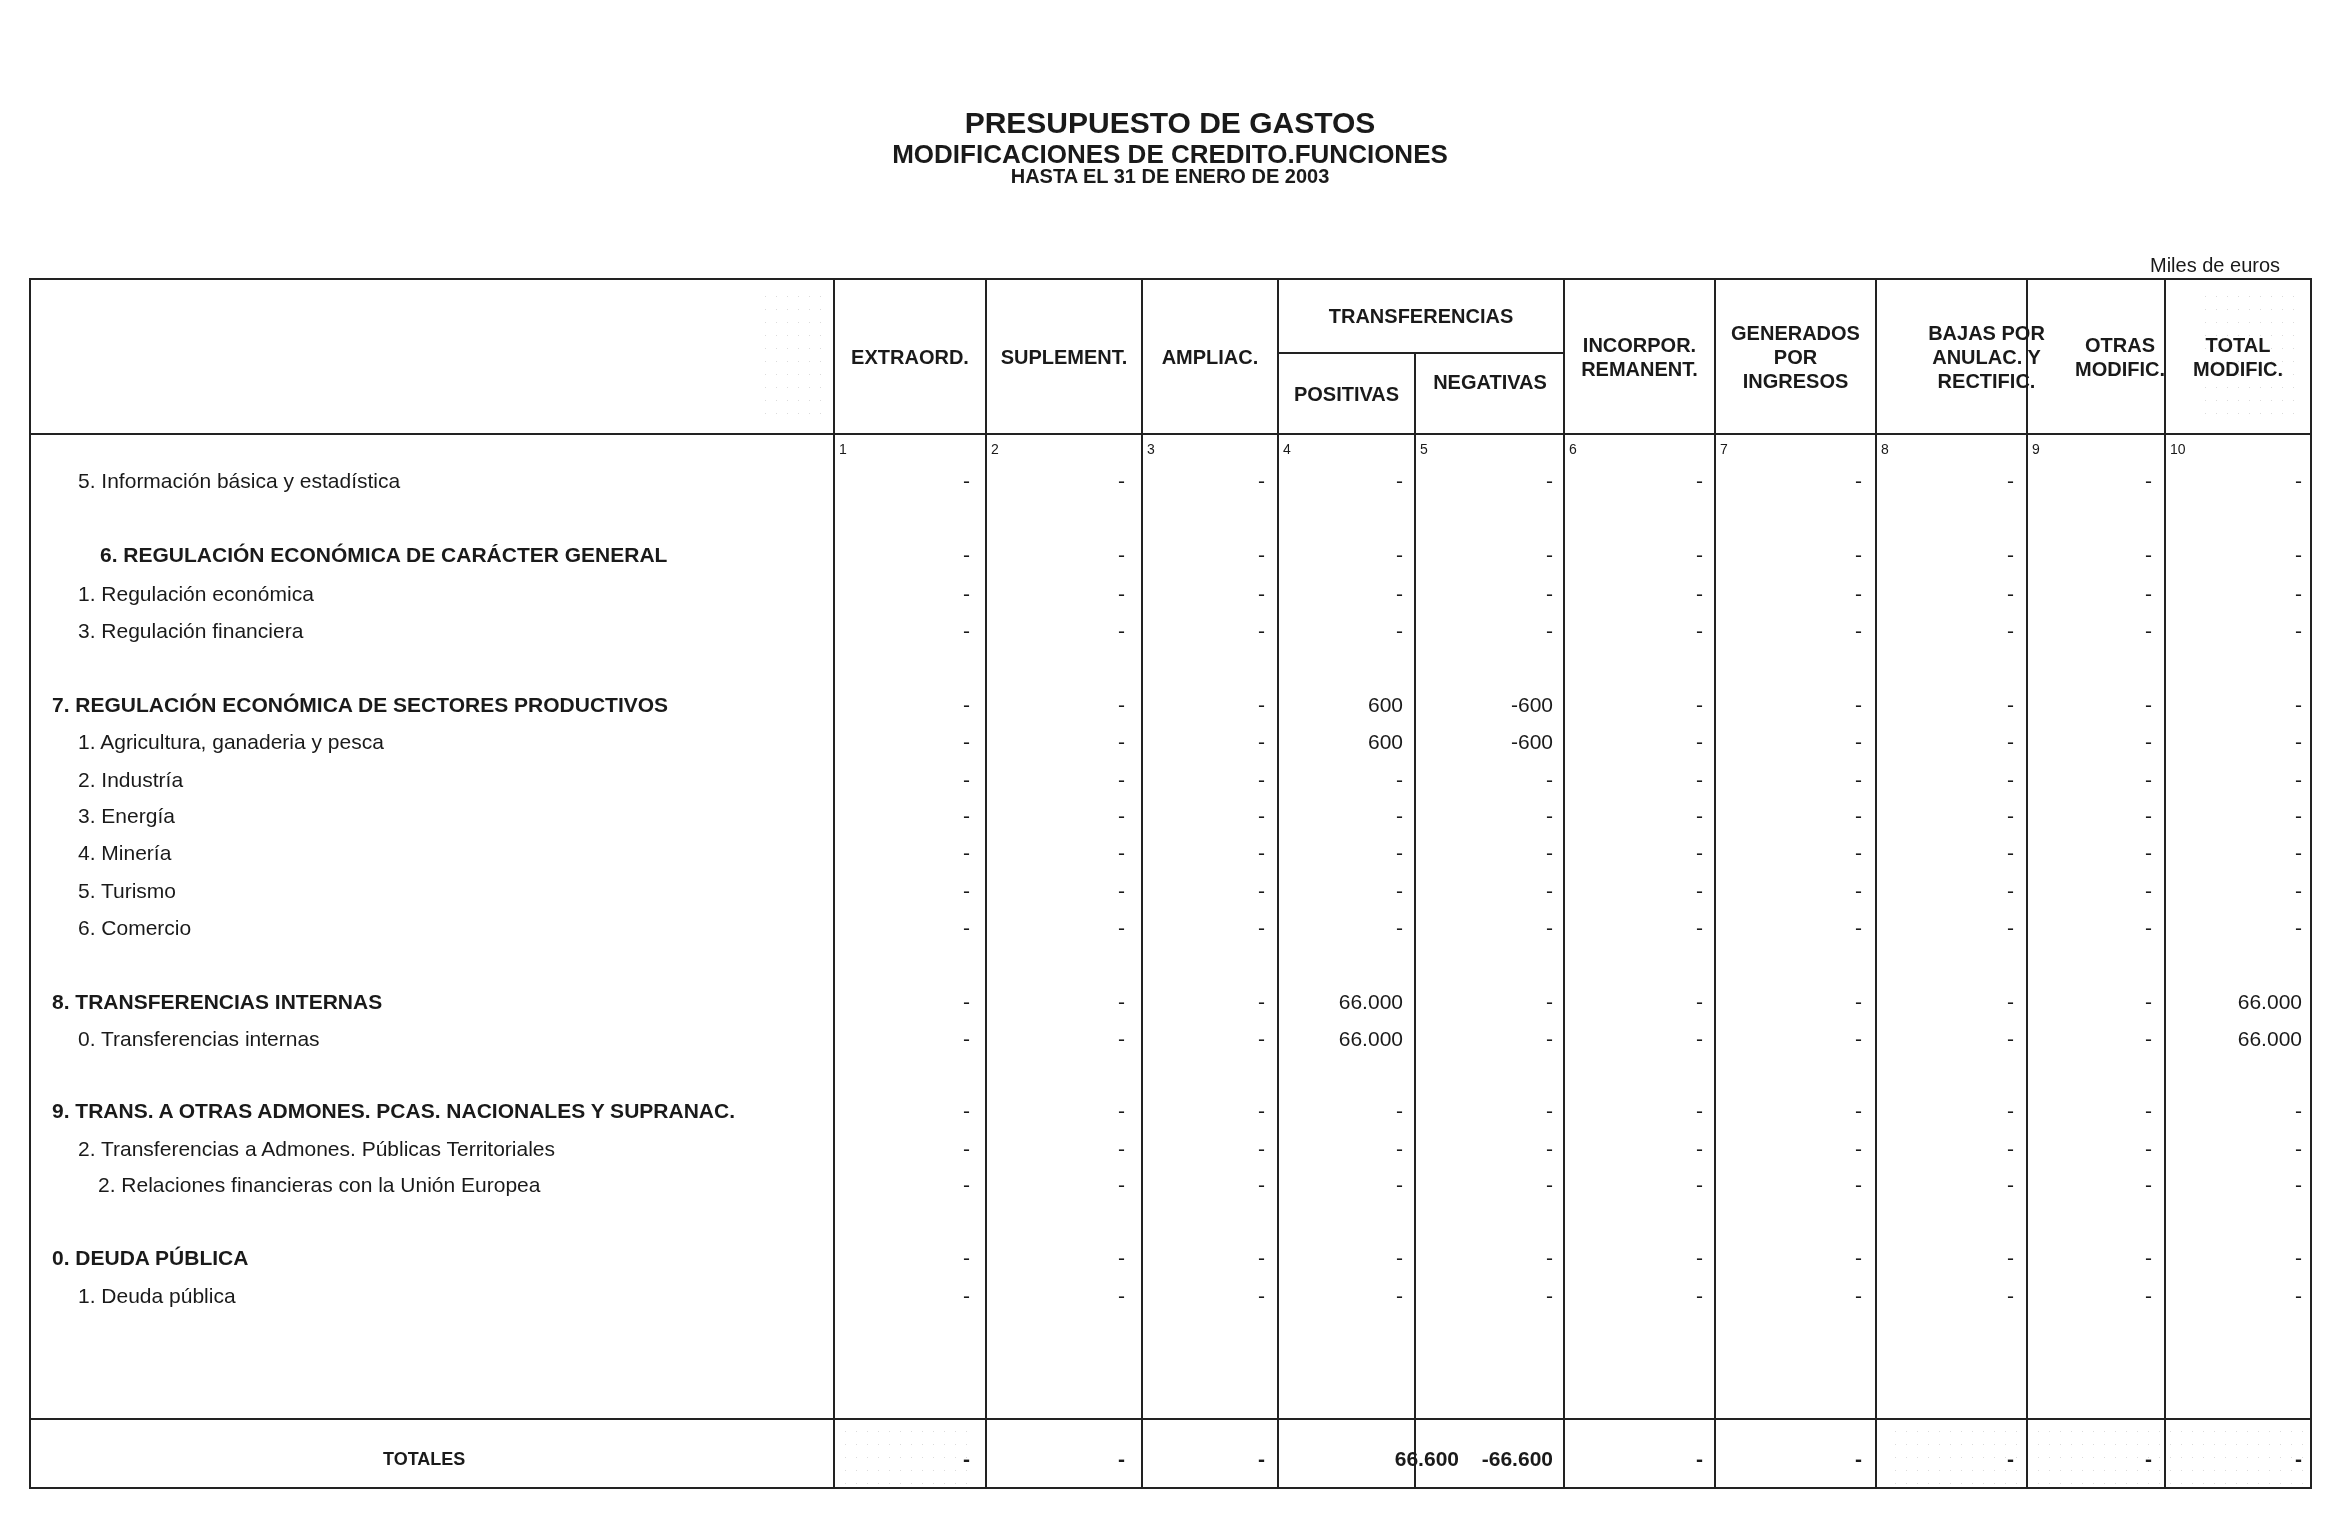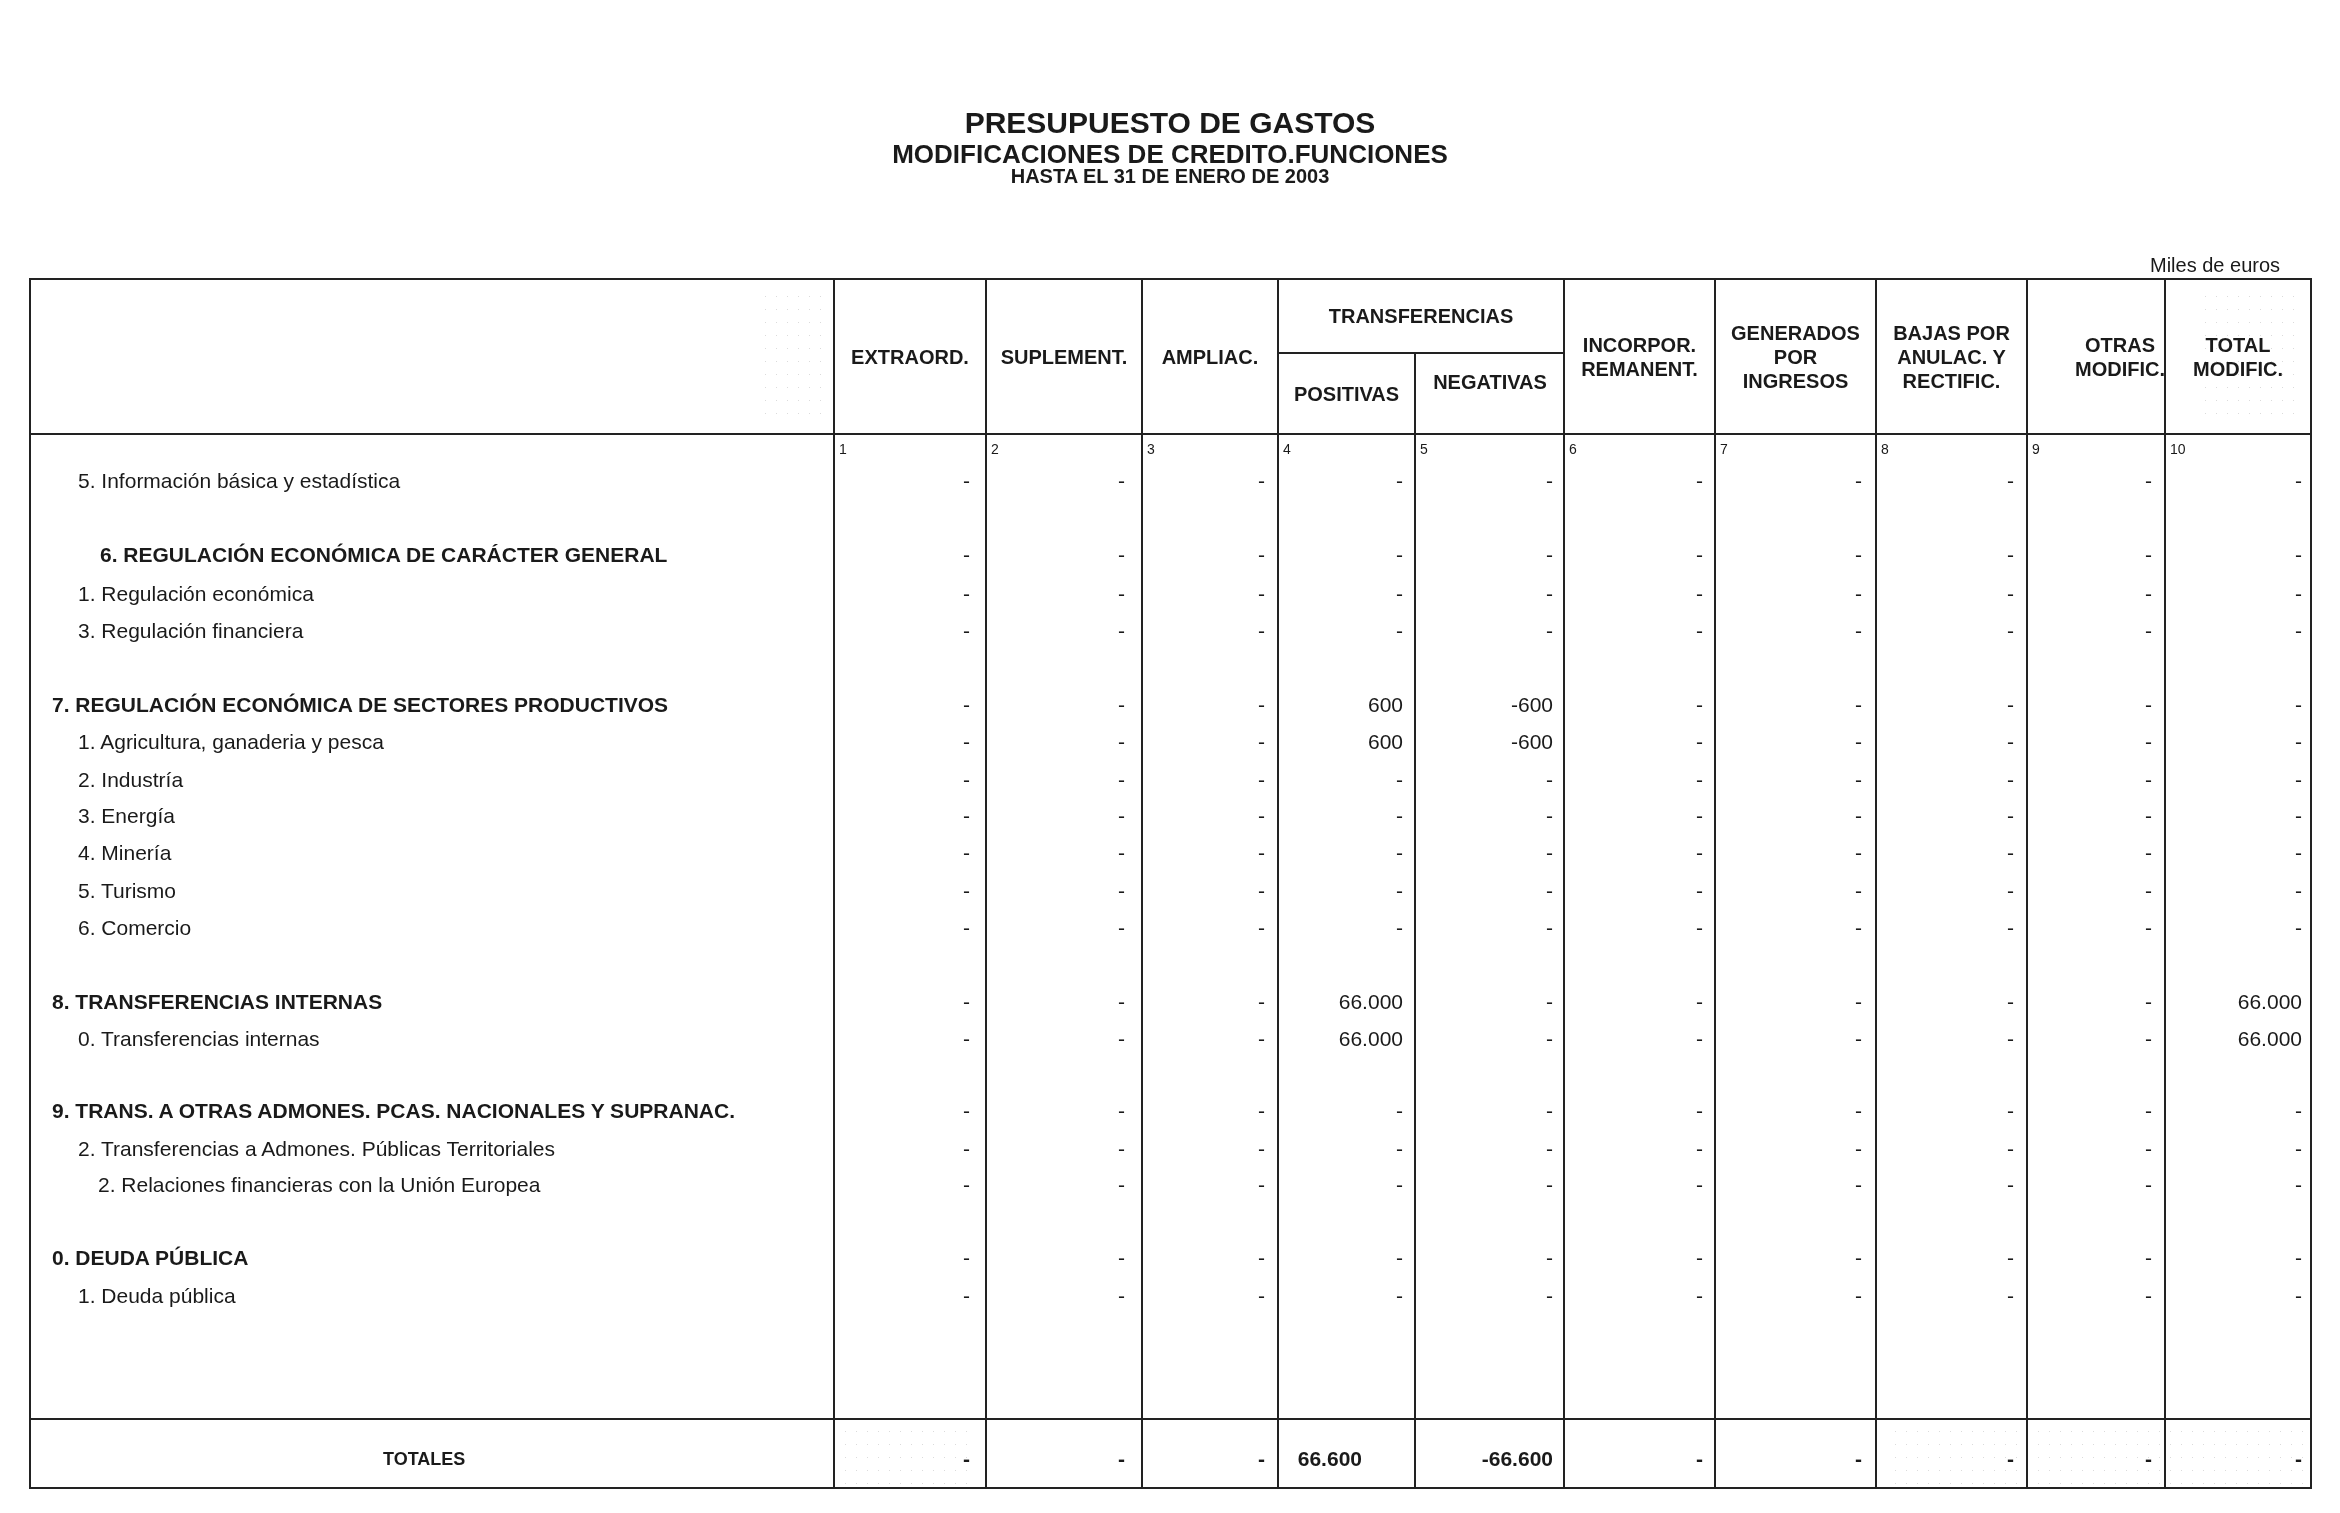--- a/index.html
+++ b/index.html
@@ -80,21 +80,21 @@
   </div>
   <div class="hcell" style="left:1565px; top:280px; width:149px; height:153px; flex-direction:column;">
     <span>INCORPOR.</span>
     <span>REMANENT.</span>
   </div>
   <div class="hcell" style="left:1716px; top:280px; width:159px; height:153px; flex-direction:column;">
     <span>GENERADOS</span>
     <span>POR</span>
     <span>INGRESOS</span>
   </div>
-  <div class="hcell" style="left:1877px; top:280px; width:149px; height:153px; flex-direction:column;">
+  <div class="hcell" style="left:1877px; top:280px; width:149px; height:153px; flex-direction:column;padding-left:35px;">
     <span>BAJAS POR</span>
     <span>ANULAC. Y</span>
     <span>RECTIFIC.</span>
   </div>
   <div class="hcell" style="left:2028px; top:280px; width:136px; height:153px; flex-direction:column;padding-left:24px;">
     <span>OTRAS</span>
     <span>MODIFIC.</span>
   </div>
   <div class="hcell" style="left:2166px; top:280px; width:144px; height:153px; flex-direction:column;">
     <span>TOTAL</span>
@@ -311,21 +311,21 @@
       <div class="cell" style="top: 1296px; right: 326px;">-</div>
       <div class="cell" style="top: 1296px; right: 188px;">-</div>
       <div class="cell" style="top: 1296px; right: 38px;">-</div>
     </div>
 
   <div class="rlabel tot" style="left:383px; top:1459px; font-size:18px;">TOTALES</div>
   <div id="totals">
       <div class="cell tot" style="top: 1459px; right: 1370px;">-</div>
       <div class="cell tot" style="top: 1459px; right: 1215px;">-</div>
       <div class="cell tot" style="top: 1459px; right: 1075px;">-</div>
-      <div class="cell tot" style="top: 1459px; right: 978px;">66.600</div>
+      <div class="cell tot" style="top: 1459px; right: 881px;">66.600</div>
       <div class="cell tot" style="top: 1459px; right: 787px;">-66.600</div>
       <div class="cell tot" style="top: 1459px; right: 637px;">-</div>
       <div class="cell tot" style="top: 1459px; right: 478px;">-</div>
       <div class="cell tot" style="top: 1459px; right: 326px;">-</div>
       <div class="cell tot" style="top: 1459px; right: 188px;">-</div>
       <div class="cell tot" style="top: 1459px; right: 38px;">-</div>
     </div>
 </div>
 
 </body></html>

